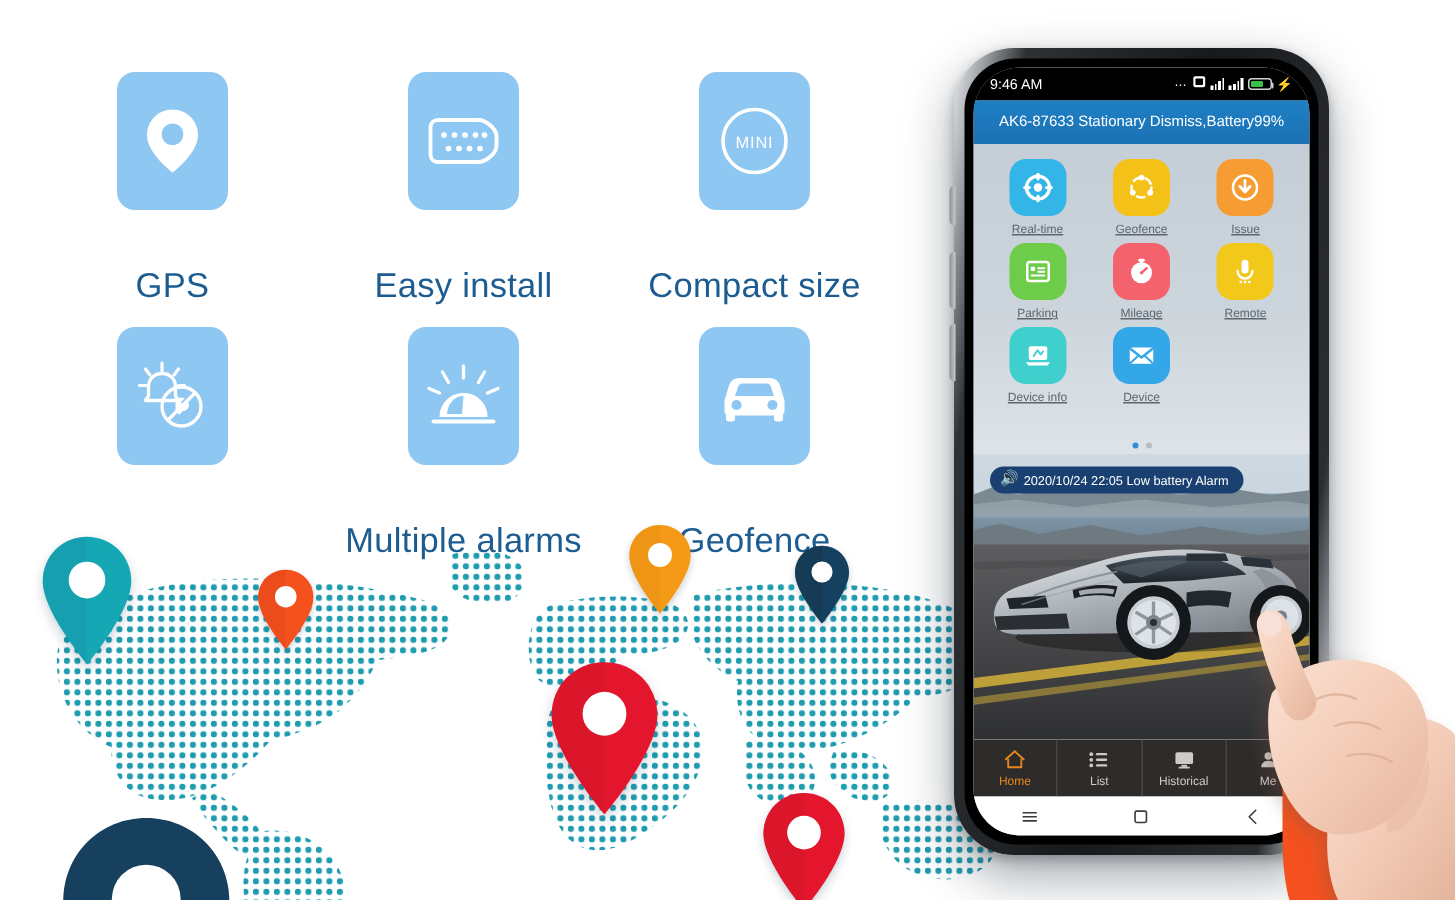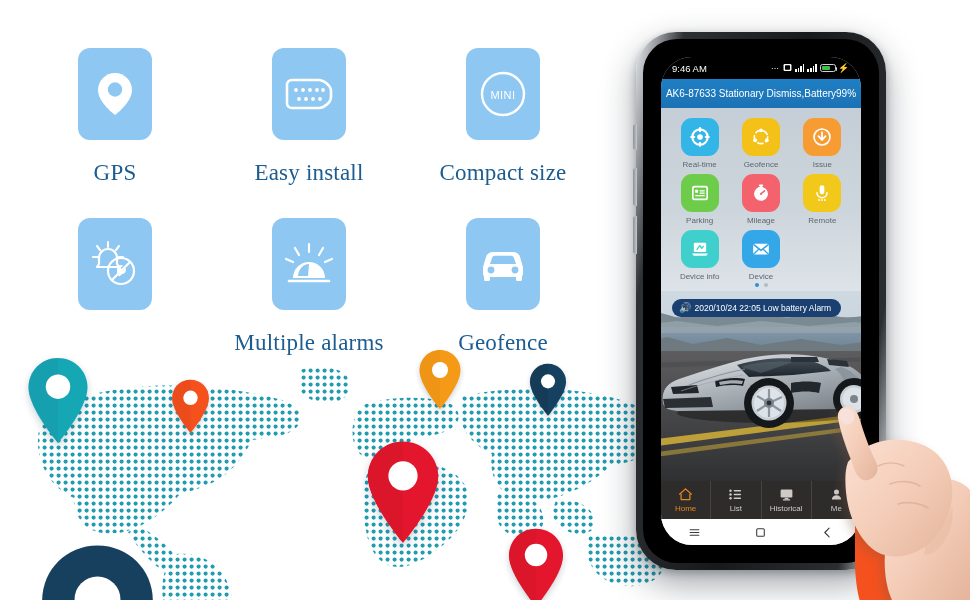--- a/index.html
+++ b/index.html
@@ -39,43 +39,43 @@
   .feature { text-align: center; }
   .feat-tile {
     width: 74px; height: 92px;
     margin: 0 auto;
     border-radius: 12px;
     background: #8ec7f2;
     display: flex; align-items: center; justify-content: center;
   }
   .feat-tile svg { display: block; }
   .feat-label {
-    margin-top: 20px;
-    font-family: Liberation Serif, serif;
+    margin-top: 37px;
+    font-family: Liberation Sans, sans-serif;
     font-size: 23px;
     color: #1c5c90;
     letter-spacing: .2px;
   }
 
   
   #phone {
     position: absolute;
     left: 636px; top: 32px;
     width: 250px; height: 538px;
     border-radius: 40px;
     background: linear-gradient(100deg,#e9ebee 0%,#9fa3a8 6%,#2e3134 14%,#17191b 50%,#2b2e31 86%,#b8bcc0 95%,#f2f4f6 100%);
     padding: 7px;
     box-shadow: 0 14px 34px rgba(20,30,45,.40), 0 3px 8px rgba(0,0,0,.25);
   }
   #phone-inner {
     position: relative;
     width: 100%; height: 100%;
     border-radius: 34px;
     background: #000;
-    padding: 18px;
+    padding: 6px;
     overflow: hidden;
   }
   #screen {
     position: relative;
     width: 100%; height: 100%;
     border-radius: 31px;
     overflow: hidden;
     background: #c9d2da;
     display: flex; flex-direction: column;
   }
@@ -133,20 +133,21 @@
   .app { text-align: center; }
   .app-tile {
     width: 38px; height: 38px; margin: 0 auto;
     border-radius: 11px;
     display: flex; align-items: center; justify-content: center;
   }
   .app-label {
     margin-top: 4px;
     font-size: 8px;
     color: #5d666d;
+    text-decoration: underline;
   }
   #dots {
     position: absolute; left: 0; right: 0; bottom: 4px;
     display: flex; justify-content: center; gap: 5px;
   }
   #dots span { width: 4px; height: 4px; border-radius: 50%; background: #b3bcc3; display:block;}
   #dots span.on { background: #2d8fd6; }
 
   
   #photo {

